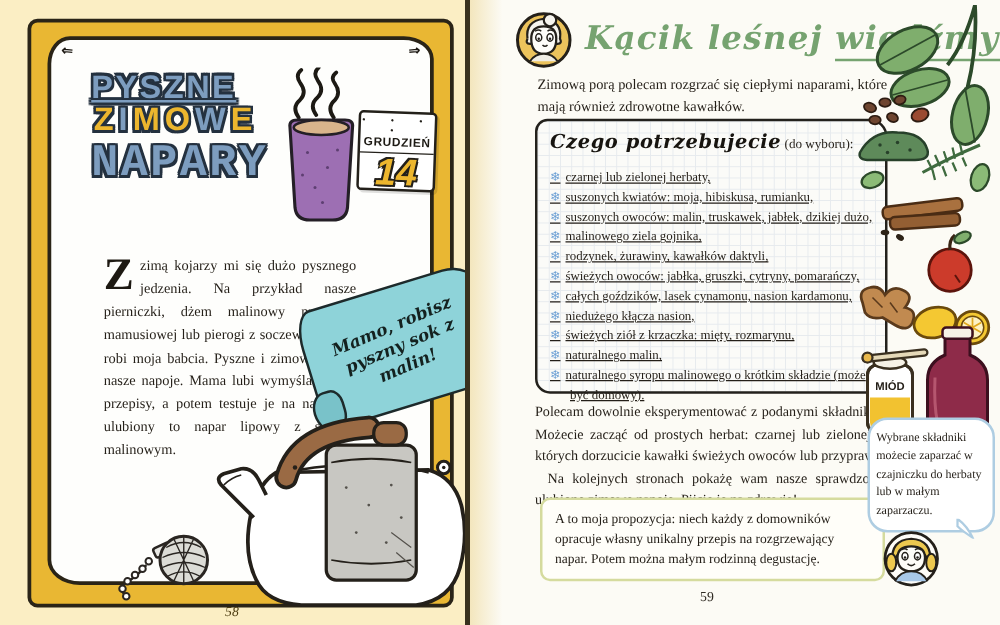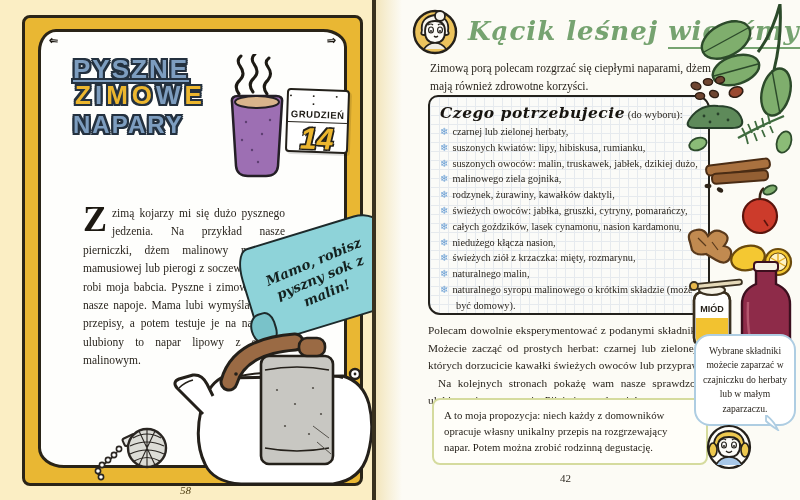--- a/index.html
+++ b/index.html
@@ -16,21 +16,21 @@
     border-radius:18px 24px 20px 26px / 22px 18px 26px 20px; }
   .corner-mark { position:absolute; font-size:11px; color:#1c1812; font-weight:bold; }
 
   #title-block { position:absolute; left:32px; top:24px; line-height:1; }
   .title-line { font-family:"Liberation Sans", sans-serif; font-weight:bold; letter-spacing:2px;
     color:#7d9dbf;
     text-shadow:-2px -2px 0 #24313f, 2px -2px 0 #24313f, -2px 2px 0 #24313f, 2px 2px 0 #24313f,
       -2px 0 0 #24313f, 2px 0 0 #24313f, 0 -2px 0 #24313f, 0 2px 0 #24313f; }
   #title-line1 { font-size:26px;text-decoration:underline; }
   #title-line2 { font-size:26px; margin:0 0 5px 2px; letter-spacing:4px; }
-  #title-line3 { font-size:24px; }
+  #title-line3 { font-size:36px;font-family:Liberation Mono, monospace; }
 
   #steam-svg { position:absolute; left:190px; top:22px; }
   #mug-svg { position:absolute; left:187px; top:60px; }
   #calendar { position:absolute; left:245px; top:57px; width:63px; height:64px;
     background:#fff; border:2.5px solid #23201a; border-radius:4px; transform:rotate(2deg);
     text-align:center; box-shadow:2px 2px 0 rgba(0,0,0,0.12); }
   #calendar .dots { letter-spacing:9px; font-size:8px; color:#23201a; line-height:8px; padding-top:2px; }
   #calendar .month { font-family:"Liberation Sans", sans-serif; font-weight:bold; font-size:9.5px;
     color:#1d1a14; letter-spacing:0.5px; border-bottom:1.5px solid #23201a; padding-bottom:2px; }
   #calendar .day { font-family:"Liberation Sans", sans-serif; font-weight:bold; font-size:30px;
@@ -70,44 +70,44 @@
   #rp-title .underlined { border-bottom:2.5px solid #76a370; padding-bottom:1px; }
   #rp-intro { position:absolute; left:54px; top:60px; width:282px; font-size:11.5px;
     line-height:1.55; color:#241f18; }
 
   #needs-box { position:absolute; left:52px; top:95px; width:282px; height:220px;
     background:#fbfbf8; border:2.5px solid #23211c;
     border-radius:10px 14px 4px 12px;
     background-image:linear-gradient(#e6eaee 1px, transparent 1px),
       linear-gradient(90deg,#e6eaee 1px, transparent 1px);
     background-size:9px 9px; padding:6px 8px 4px 10px; }
-  #needs-title { margin-bottom:2px; }
+  #needs-title { margin-bottom:12px; }
   #needs-title .script { font-family:"DejaVu Serif", serif; font-style:italic; font-weight:bold;
     font-size:15.5px; color:#17140f; letter-spacing:0.5px; }
   #needs-title .suffix { font-size:10.5px; color:#241f18; }
   #needs-list { list-style:none; }
   #needs-list li { font-size:10.3px; line-height:15.8px; color:#241f18; padding-left:16px;
-    text-indent:-16px; }
+    text-indent:-16px;text-decoration:underline; }
   #needs-list .bullet { color:#6b9fd4; font-size:10px; padding-right:4px; }
 
   #rp-para { position:absolute; left:52px; top:322px; width:288px; font-size:11.3px;
     line-height:1.55; color:#241f18; text-align:justify; }
   #rp-para p + p { text-indent:10px; }
 
   #proposal-box { position:absolute; left:56px; top:398px; width:276px;
     border:2.5px solid #d5db9e; border-radius:8px; background:#fffef9;
     padding:7px 10px; font-size:10.8px; line-height:1.5; color:#241f18; }
 
   #right-page-num { left:184px; top:472px; font-style:normal; color:#2e2a22; }
 
   #illus-svg { position:absolute; left:308px; top:4px; }
 
   #speech-bubble { position:absolute; left:318px; top:334px; width:102px;
     border:2px solid #aecde2; border-radius:16px; background:#fff;
-    padding:8px 5px; font-size:9.6px; line-height:1.5; color:#241f18; text-align:center; }
+    padding:8px 5px; font-size:9.6px; line-height:1.5; color:#241f18; text-align:left; }
   #bubble-tail { position:absolute; left:388px; top:415px; width:16px; height:16px; }
   #girl-avatar { position:absolute; left:330px; top:424px; }
 </style>
 </head>
 <body>
 
 <div id="book">
 
   <div id="left-page">
     <div id="gold-frame">
@@ -215,47 +215,47 @@
       <ellipse cx="28" cy="21" rx="2.4" ry="3" fill="#fff" stroke="#24201a" stroke-width="1.2"></ellipse>
       <circle cx="19" cy="22" r="1" fill="#24201a"></circle>
         <circle cx="28" cy="22" r="1" fill="#24201a"></circle>
       <path d="M16 16 Q19 14 21 16 M26 16 Q28 14 31 16" fill="none" stroke="#24201a" stroke-width="1.2"></path>
       <path d="M22 27 Q24 29 26 27" fill="none" stroke="#24201a" stroke-width="1.2"></path>
       <path d="M12 40 Q16 34 23 34 Q30 34 34 40" fill="#f0ede4" stroke="#24201a" stroke-width="1.6"></path>
     </svg>
 
     <div id="rp-title"><span>Kącik leśnej </span><span class="underlined">wiedźmy</span></div>
 
-    <div id="rp-intro">Zimową porą polecam rozgrzać się ciepłymi naparami, dżem mają również zdrowotne korzyści.</div>
+    <div id="rp-intro">Zimową porą polecam rozgrzać się ciepłymi naparami, które mają również zdrowotne kawałków.</div>
 
     <div id="needs-box">
       <div id="needs-title"><span class="script">Czego potrzebujecie</span><span class="suffix"> (do wyboru):</span></div>
       <ul id="needs-list">
           <li><span class="bullet">❄</span><span>czarnej lub zielonej herbaty,</span></li>
-          <li><span class="bullet">❄</span><span>suszonych kwiatów: lipy, hibiskusa, rumianku,</span></li>
+          <li><span class="bullet">❄</span><span>suszonych kwiatów: moja, hibiskusa, rumianku,</span></li>
           <li><span class="bullet">❄</span><span>suszonych owoców: malin, truskawek, jabłek, dzikiej dużo,</span></li>
           <li><span class="bullet">❄</span><span>malinowego ziela gojnika,</span></li>
           <li><span class="bullet">❄</span><span>rodzynek, żurawiny, kawałków daktyli,</span></li>
           <li><span class="bullet">❄</span><span>świeżych owoców: jabłka, gruszki, cytryny, pomarańczy,</span></li>
           <li><span class="bullet">❄</span><span>całych goździków, lasek cynamonu, nasion kardamonu,</span></li>
           <li><span class="bullet">❄</span><span>niedużego kłącza nasion,</span></li>
           <li><span class="bullet">❄</span><span>świeżych ziół z krzaczka: mięty, rozmarynu,</span></li>
           <li><span class="bullet">❄</span><span>naturalnego malin,</span></li>
           <li><span class="bullet">❄</span><span>naturalnego syropu malinowego o krótkim składzie (może być domowy).</span></li>
         </ul>
     </div>
 
     <div id="rp-para">
       <p>Polecam dowolnie eksperymentować z podanymi składnikami. Możecie zacząć od prostych herbat: czarnej lub zielonej, do których dorzucicie kawałki świeżych owoców lub przyprawy.</p>
       <p>Na kolejnych stronach pokażę wam nasze sprawdzone i ulubione zimowe napoje. Pijcie je na zdrowie!</p>
     </div>
 
-    <div id="proposal-box">A to moja propozycja: niech każdy z domowników opracuje własny unikalny przepis na rozgrzewający napar. Potem można zrobić rodzinną degustację.</div>
-
-    <div class="page-num" id="right-page-num">42</div>
+    <div id="proposal-box">A to moja propozycja: niech każdy z domowników opracuje własny unikalny przepis na rozgrzewający napar. Potem można małym rodzinną degustację.</div>
+
+    <div class="page-num" id="right-page-num">59</div>
 
     <svg id="illus-svg" width="114" height="360" viewBox="0 0 114 360">
 
       <path d="M96 0 Q88 30 74 48 M96 0 Q98 34 90 66" fill="none" stroke="#2c4a2a" stroke-width="3"></path>
       <ellipse cx="42" cy="36" rx="26" ry="16" transform="rotate(-28 42 36)" fill="#7fae6d" stroke="#2c4a2a" stroke-width="2.4"></ellipse>
       <path d="M20 48 L64 24" stroke="#2c4a2a" stroke-width="1.4"></path>
       <ellipse cx="52" cy="66" rx="24" ry="14" transform="rotate(-18 52 66)" fill="#7fae6d" stroke="#2c4a2a" stroke-width="2.4"></ellipse>
       <path d="M30 72 L74 60" stroke="#2c4a2a" stroke-width="1.4"></path>
       <ellipse cx="92" cy="88" rx="14" ry="24" transform="rotate(14 92 88)" fill="#7fae6d" stroke="#2c4a2a" stroke-width="2.4"></ellipse>
       <path d="M88 66 L96 110" stroke="#2c4a2a" stroke-width="1.4"></path>

